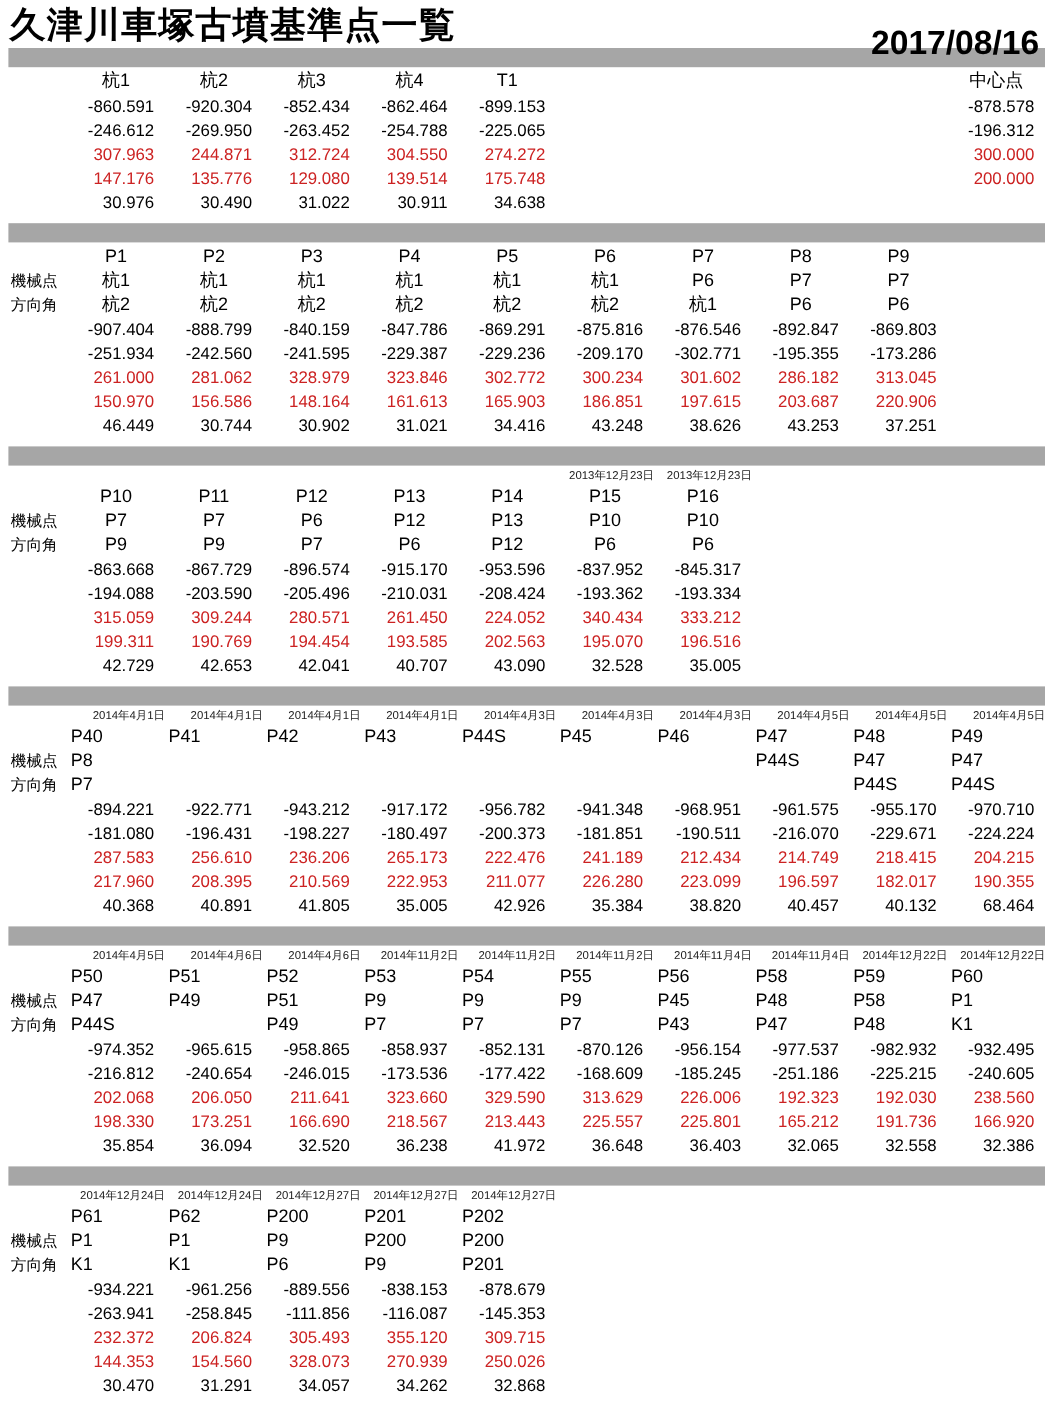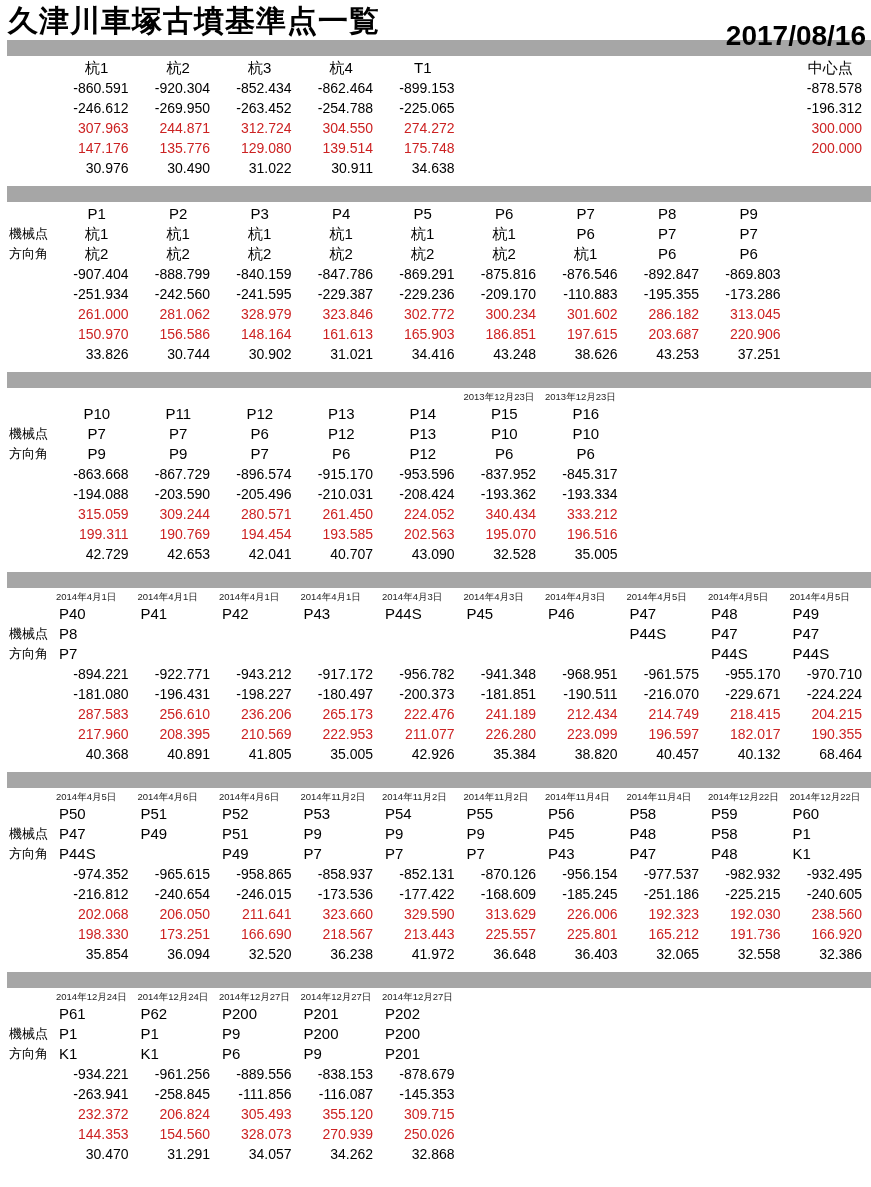--- a/index.html
+++ b/index.html
@@ -9,21 +9,21 @@
   .title{position:absolute;left:8px;top:1px;font-size:30px;font-weight:bold;letter-spacing:1px;white-space:nowrap;}
   .hdate{position:absolute;right:5px;top:20px;font-size:28px;font-weight:bold;white-space:nowrap;}
   .bar{height:16px;background:#a6a6a6;margin-left:7px;width:864px;}
   .section{display:grid;grid-template-columns:48px repeat(10,81.5px);width:863px;margin-left:8px;padding:2px 0 8px 0;}
   .cell{height:20px;line-height:20px;white-space:nowrap;overflow:visible;}
   .labelcell{font-size:13px;text-align:left;padding-left:1px;}
   .hdrcell{font-size:15px;}
   .mcell{font-size:15px;}
   .num{font-size:14px;text-align:right;padding-right:9px;letter-spacing:0;}
   .red{color:#cc2222;}
-  .datecell{font-size:9.5px;height:14px;line-height:14px;text-align:left;color:#222;}
+  .datecell{font-size:9.5px;height:14px;line-height:14px;text-align:right;color:#222;}
   .align-center .hdrcell,.align-center .mcell{text-align:center;}
   .align-left .hdrcell,.align-left .mcell{text-align:left;padding-left:3px;}
 </style>
 </head>
 <body>
 
 <div class="page">
   <div class="tophdr">
     <div class="title">久津川車塚古墳基準点一覧</div>
     <div class="hdate">2017/08/16</div>
@@ -144,21 +144,21 @@
         <div class="cell num">-892.847</div>
         <div class="cell num">-869.803</div>
         <div class="cell num"></div>
         <div class="cell labelcell"></div>
         <div class="cell num">-251.934</div>
         <div class="cell num">-242.560</div>
         <div class="cell num">-241.595</div>
         <div class="cell num">-229.387</div>
         <div class="cell num">-229.236</div>
         <div class="cell num">-209.170</div>
-        <div class="cell num">-110.883</div>
+        <div class="cell num">-302.771</div>
         <div class="cell num">-195.355</div>
         <div class="cell num">-173.286</div>
         <div class="cell num"></div>
         <div class="cell labelcell"></div>
         <div class="cell num red">261.000</div>
         <div class="cell num red">281.062</div>
         <div class="cell num red">328.979</div>
         <div class="cell num red">323.846</div>
         <div class="cell num red">302.772</div>
         <div class="cell num red">300.234</div>
@@ -171,21 +171,21 @@
         <div class="cell num red">156.586</div>
         <div class="cell num red">148.164</div>
         <div class="cell num red">161.613</div>
         <div class="cell num red">165.903</div>
         <div class="cell num red">186.851</div>
         <div class="cell num red">197.615</div>
         <div class="cell num red">203.687</div>
         <div class="cell num red">220.906</div>
         <div class="cell num red"></div>
         <div class="cell labelcell"></div>
-        <div class="cell num">33.826</div>
+        <div class="cell num">46.449</div>
         <div class="cell num">30.744</div>
         <div class="cell num">30.902</div>
         <div class="cell num">31.021</div>
         <div class="cell num">34.416</div>
         <div class="cell num">43.248</div>
         <div class="cell num">38.626</div>
         <div class="cell num">43.253</div>
         <div class="cell num">37.251</div>
         <div class="cell num"></div>
       </div>

